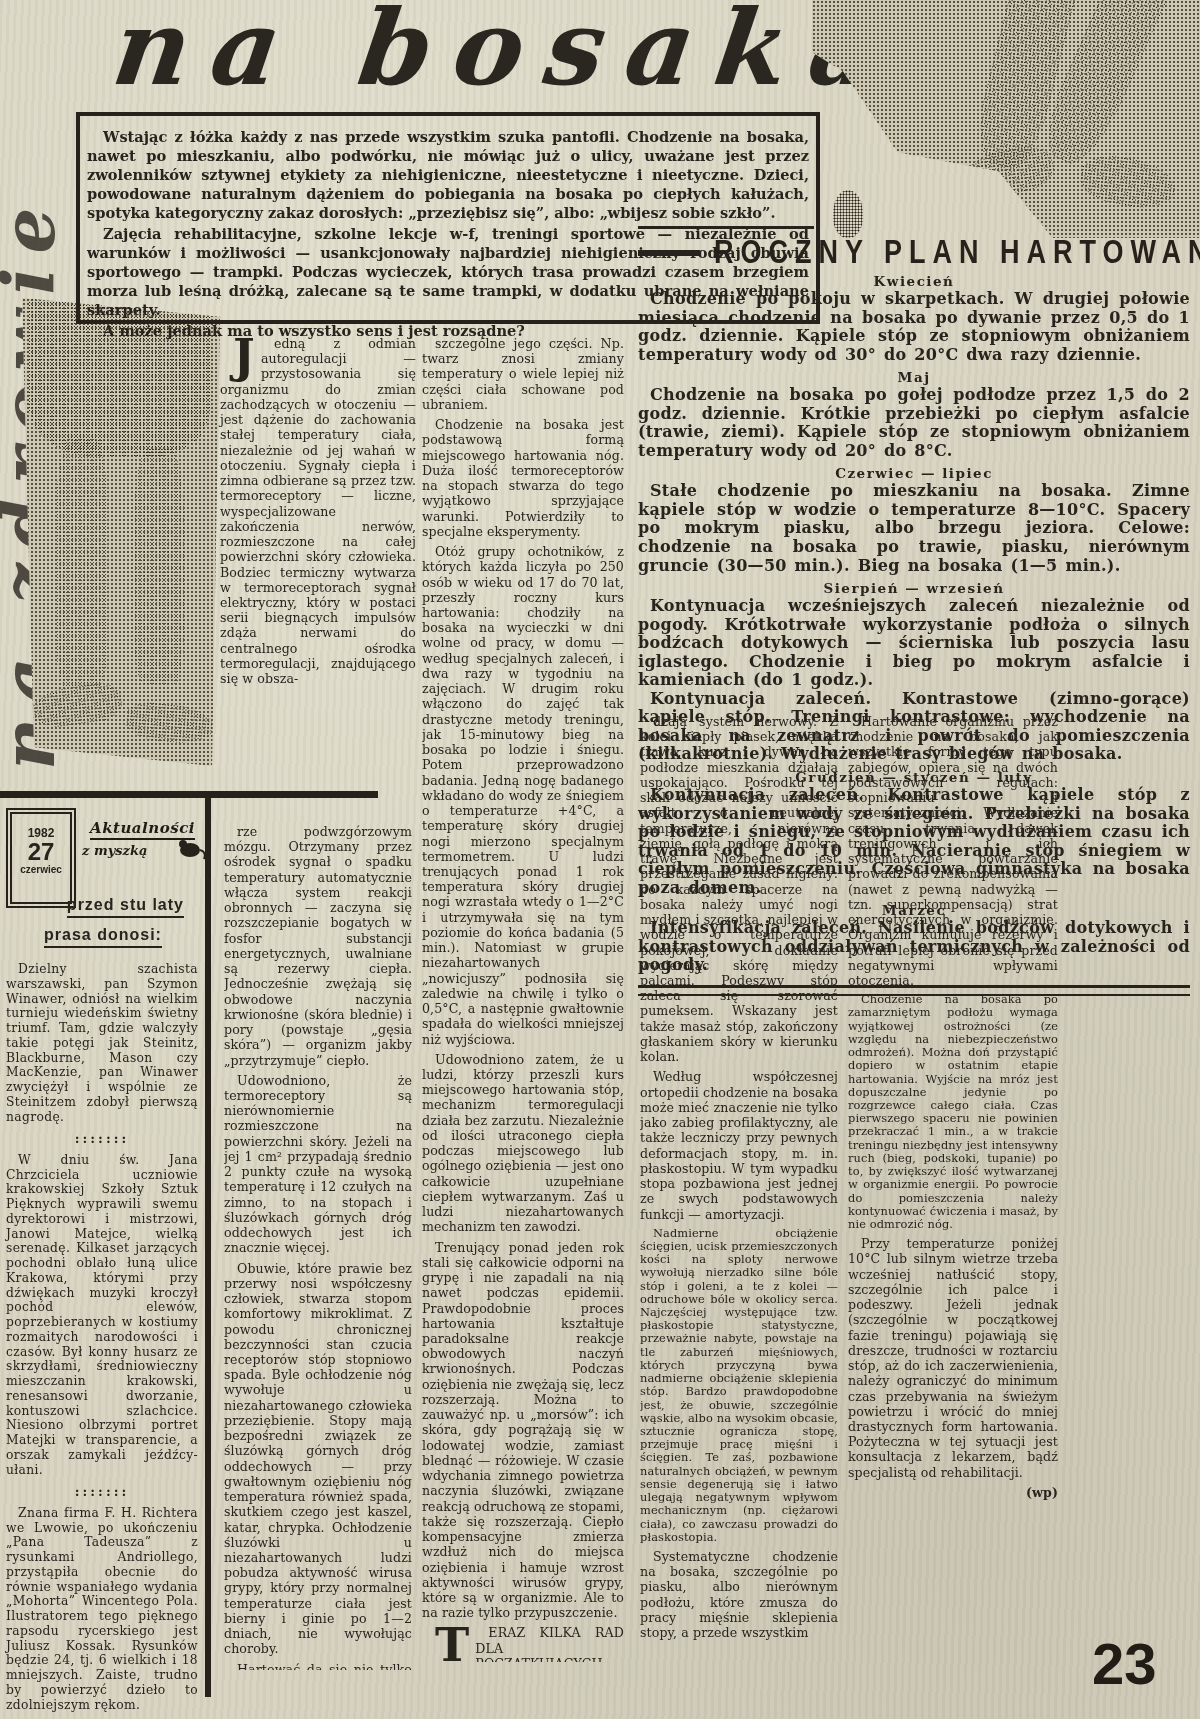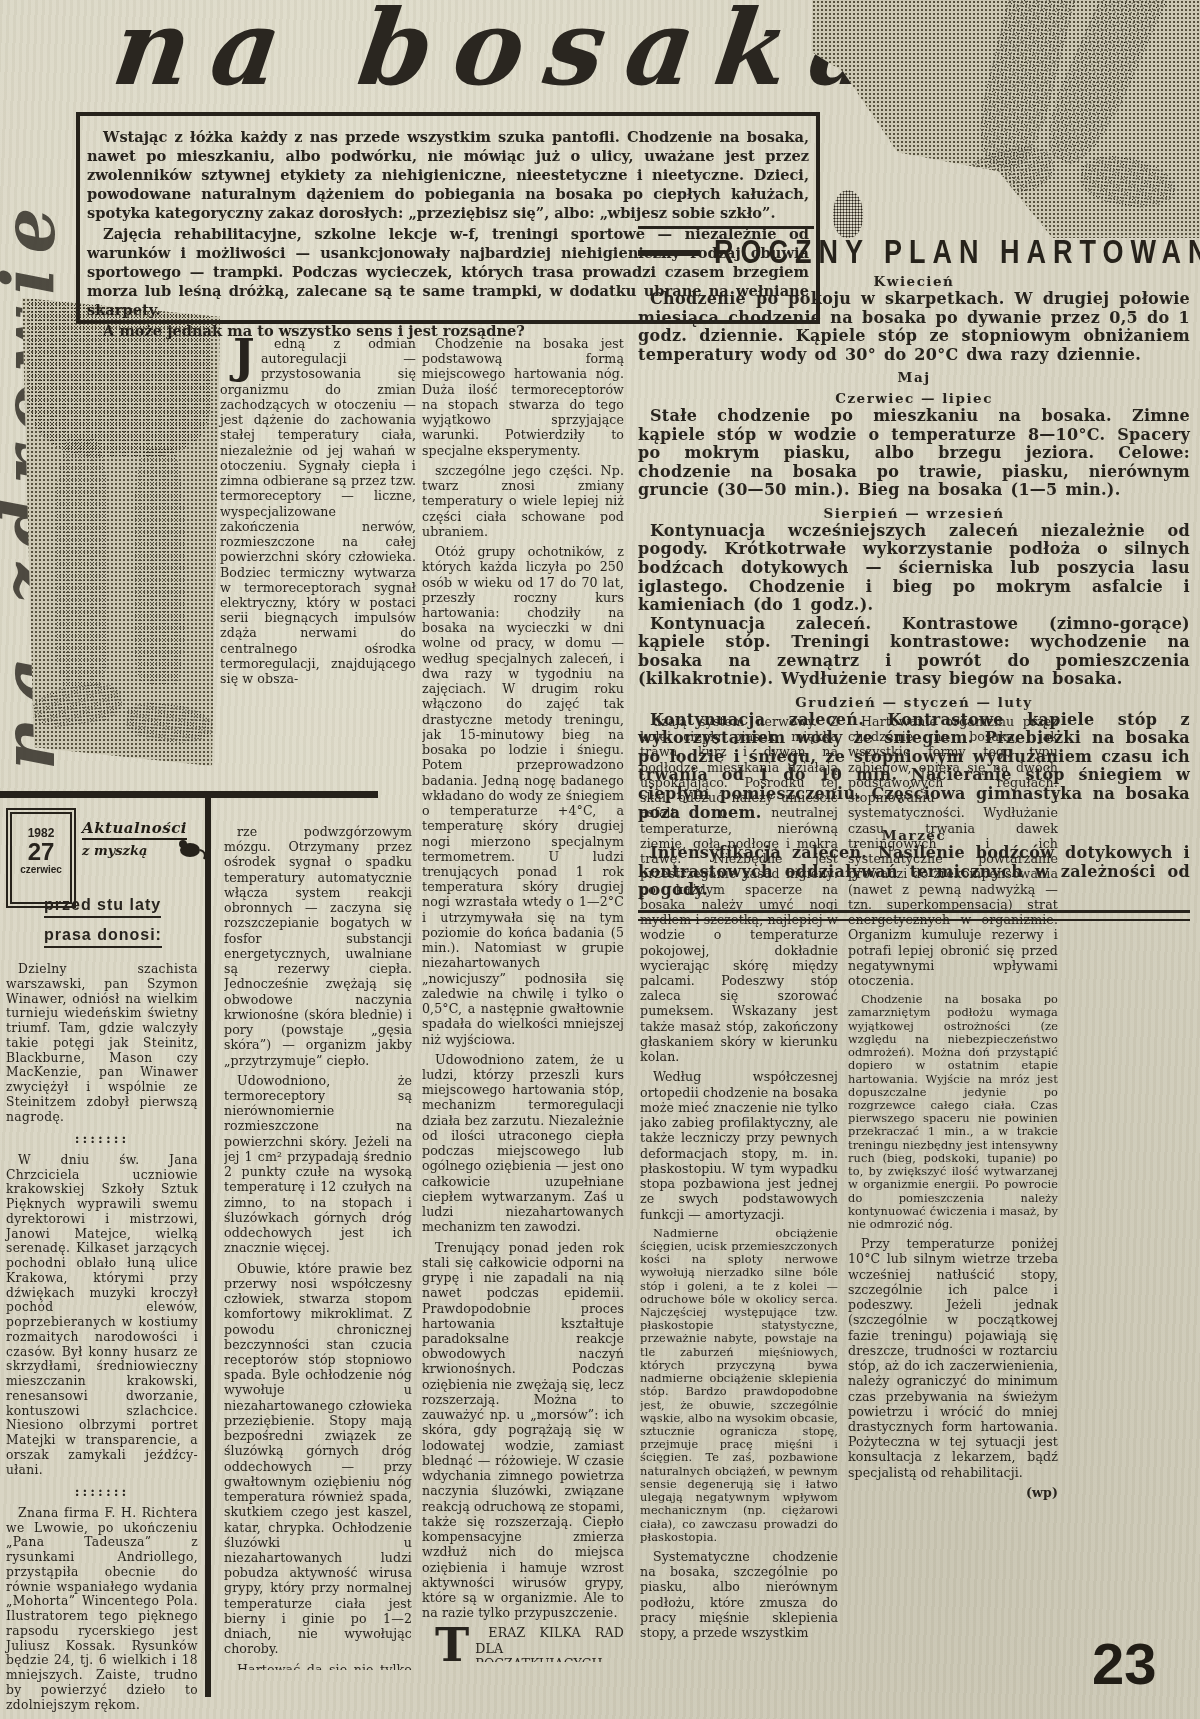--- a/index.html
+++ b/index.html
@@ -97,27 +97,27 @@
   
   .datebox{
     position:absolute;left:10px;top:812px;width:58px;height:88px;
     border:2px solid #26221b;outline:2px solid #26221b;outline-offset:2px;
     text-align:center;font-family:"Liberation Sans",sans-serif;font-weight:bold;
   }
   .datebox .y{font-size:12px;margin-top:12px;}
   .datebox .d{font-size:24px;line-height:1;}
   .datebox .m{font-size:10px;}
   .logo{position:absolute;left:82px;top:818px;width:120px;font-style:italic;font-weight:bold;color:#201c15;}
-  .logo .l1{font-size:15px;letter-spacing:.5px;border-bottom:2px solid #201c15;display:inline-block;padding-bottom:1px;}
+  .logo .l1{font-size:15px;letter-spacing:.5px;border-bottom:2px solid #201c15;display:inline-block;padding-bottom:1px;margin-left:8px;}
   .logo .l2{font-size:13px;margin-top:2px;display:inline-block;}
   .logo svg{position:absolute;right:-6px;top:18px;}
   .sb-heading{position:absolute;left:44px;width:140px;text-align:left;font-weight:bold;
     font-family:"Liberation Sans",sans-serif;font-size:16px;letter-spacing:1px;}
   .sb-heading span{border-bottom:2px solid #26221b;display:inline-block;padding-bottom:2px;}
-  .sb-h1{top:896px;}
+  .sb-h1{top:896px;text-align:right;}
   .sb-h2{top:926px;}
   .sidebar-items{position:absolute;left:6px;top:962px;width:192px;
     font-size:12.3px;line-height:1.2;text-align:justify;letter-spacing:.35px;}
   .sidebar-items p{margin:0;text-indent:12px;}
   .sb-div{ text-align:center;font-weight:bold;letter-spacing:3px;margin:7px 0 6px;font-size:13px;}
   
   .pagenum{position:absolute;left:1092px;top:1630px;font-family:"Liberation Sans",sans-serif;
     font-weight:bold;font-size:58px;color:#211d16;}
 </style>
 </head>
@@ -152,39 +152,40 @@
   <section class="plan">
     <div class="plan-toprule"></div>
     <div class="plan-head">
       <span class="dash"></span>
       <h2>ROCZNY PLAN HARTOWANIA</h2>
 
     </div>
     <h3>Kwiecień</h3>
     <p>Chodzenie po pokoju w skarpetkach. W drugiej połowie miesiąca chodzenie na bosaka po dywanie przez 0,5 do 1 godz. dziennie. Kąpiele stóp ze stopniowym obniżaniem temperatury wody od 30° do 20°C dwa razy dziennie.</p>
     <h3>Maj</h3>
+    <p>Chodzenie na bosaka po gołej podłodze przez 1,5 do 2 godz. dziennie. Krótkie przebieżki po ciepłym asfalcie (trawie, ziemi). Kąpiele stóp ze stopniowym obniżaniem temperatury wody od 20° do 8°C.</p>
     <h3>Czerwiec — lipiec</h3>
     <p>Stałe chodzenie po mieszkaniu na bosaka. Zimne kąpiele stóp w wodzie o temperaturze 8—10°C. Spacery po mokrym piasku, albo brzegu jeziora. Celowe: chodzenie na bosaka po trawie, piasku, nierównym gruncie (30—50 min.). Bieg na bosaka (1—5 min.).</p>
     <h3>Sierpień — wrzesień</h3>
     <p>Kontynuacja wcześniejszych zaleceń niezależnie od pogody. Krótkotrwałe wykorzystanie podłoża o silnych bodźcach dotykowych — ścierniska lub poszycia lasu iglastego. Chodzenie i bieg po mokrym asfalcie i kamieniach (do 1 godz.).</p>
     <p>Kontynuacja zaleceń. Kontrastowe (zimno-gorące) kąpiele stóp. Treningi kontrastowe: wychodzenie na bosaka na zewnątrz i powrót do pomieszczenia (kilkakrotnie). Wydłużenie trasy biegów na bosaka.</p>
     <h3>Grudzień — styczeń — luty</h3>
     <p>Kontynuacja zaleceń. Kontrastowe kąpiele stóp z wykorzystaniem wody ze śniegiem. Przebieżki na bosaka po lodzie i śniegu, ze stopniowym wydłużaniem czasu ich trwania od 1 do 10 min. Nacieranie stóp śniegiem w ciepłym pomieszczeniu. Częściowa gimnastyka na bosaka poza domem.</p>
     <h3>Marzec</h3>
     <p>Intensyfikacja zaleceń. Nasilenie bodźców dotykowych i kontrastowych oddziaływań termicznych w zależności od pogody.</p>
     <div class="plan-endrule"></div>
   </section>
 
   <div class="col colA-top">
     <p class="dropcap">Jedną z odmian autoregulacji — przystosowania się organizmu do zmian zachodzących w otoczeniu — jest dążenie do zachowania stałej temperatury ciała, niezależnie od jej wahań w otoczeniu. Sygnały ciepła i zimna odbierane są przez tzw. termoreceptory — liczne, wyspecjalizowane zakończenia nerwów, rozmieszczone na całej powierzchni skóry człowieka. Bodziec termiczny wytwarza w termoreceptorach sygnał elektryczny, który w postaci serii biegnących impulsów zdąża nerwami do centralnego ośrodka termoregulacji, znajdującego się w obsza-</p>
   </div>
 
   <div class="col colB">
+    <p>szczególne jego części. Np. twarz znosi zmiany temperatury o wiele lepiej niż części ciała schowane pod ubraniem.</p>
     <p>Chodzenie na bosaka jest podstawową formą miejscowego hartowania nóg. Duża ilość termoreceptorów na stopach stwarza do tego wyjątkowo sprzyjające warunki. Potwierdziły to specjalne eksperymenty.</p>
-    <p>szczególne jego części. Np. twarz znosi zmiany temperatury o wiele lepiej niż części ciała schowane pod ubraniem.</p>
     <p>Otóż grupy ochotników, z których każda liczyła po 250 osób w wieku od 17 do 70 lat, przeszły roczny kurs hartowania: chodziły na bosaka na wycieczki w dni wolne od pracy, w domu — według specjalnych zaleceń, i dwa razy w tygodniu na zajęciach. W drugim roku włączono do zajęć tak drastyczne metody treningu, jak 15-minutowy bieg na bosaka po lodzie i śniegu. Potem przeprowadzono badania. Jedną nogę badanego wkładano do wody ze śniegiem o temperaturze +4°C, a temperaturę skóry drugiej nogi mierzono specjalnym termometrem. U ludzi trenujących ponad 1 rok temperatura skóry drugiej nogi wzrastała wtedy o 1—2°C i utrzymywała się na tym poziomie do końca badania (5 min.). Natomiast w grupie niezahartowanych „nowicjuszy” podnosiła się zaledwie na chwilę i tylko o 0,5°C, a następnie gwałtownie spadała do wielkości mniejszej niż wyjściowa.</p>
     <p>Udowodniono zatem, że u ludzi, którzy przeszli kurs miejscowego hartowania stóp, mechanizm termoregulacji działa bez zarzutu. Niezależnie od ilości utraconego ciepła podczas miejscowego lub ogólnego oziębienia — jest ono całkowicie uzupełniane ciepłem wytwarzanym. Zaś u ludzi niezahartowanych mechanizm ten zawodzi.</p>
     <p>Trenujący ponad jeden rok stali się całkowicie odporni na grypę i nie zapadali na nią nawet podczas epidemii. Prawdopodobnie proces hartowania kształtuje paradoksalne reakcje obwodowych naczyń krwionośnych. Podczas oziębienia nie zwężają się, lecz rozszerzają. Można to zauważyć np. u „morsów”: ich skóra, gdy pogrążają się w lodowatej wodzie, zamiast blednąć — różowieje. W czasie wdychania zimnego powietrza naczynia śluzówki, związane reakcją odruchową ze stopami, także się rozszerzają. Ciepło kompensacyjne zmierza wzdłuż nich do miejsca oziębienia i hamuje wzrost aktywności wirusów grypy, które są w organizmie. Ale to na razie tylko przypuszczenie.</p>
     <p class="dropcap">TERAZ KILKA RAD DLA POCZĄTKUJĄCYCH. Wybierając grunt do chodzenia na bosaka należy pamiętać o tym, że np. gorący piasek czy asfalt, śnieg czy lód, ostre kamienie, szyszki, żużel, intensywnością wrażeń dotykowych mocno pobu-</p>
   </div>
 
   <div class="col colA-bottom">
     <p>rze podwzgórzowym mózgu. Otrzymany przez ośrodek sygnał o spadku temperatury automatycznie włącza system reakcji obronnych — zaczyna się rozszczepianie bogatych w fosfor substancji energetycznych, uwalniane są rezerwy ciepła. Jednocześnie zwężają się obwodowe naczynia krwionośne (skóra blednie) i pory (powstaje „gęsia skóra”) — organizm jakby „przytrzymuje” ciepło.</p>
     <p>Udowodniono, że termoreceptory są nierównomiernie rozmieszczone na powierzchni skóry. Jeżeli na jej 1 cm² przypadają średnio 2 punkty czułe na wysoką temperaturę i 12 czułych na zimno, to na stopach i śluzówkach górnych dróg oddechowych jest ich znacznie więcej.</p>
     <p>Obuwie, które prawie bez przerwy nosi współczesny człowiek, stwarza stopom komfortowy mikroklimat. Z powodu chronicznej bezczynności stan czucia receptorów stóp stopniowo spada. Byle ochłodzenie nóg wywołuje u niezahartowanego człowieka przeziębienie. Stopy mają bezpośredni związek ze śluzówką górnych dróg oddechowych — przy gwałtownym oziębieniu nóg temperatura również spada, skutkiem czego jest kaszel, katar, chrypka. Ochłodzenie śluzówki u niezahartowanych ludzi pobudza aktywność wirusa grypy, który przy normalnej temperaturze ciała jest bierny i ginie po 1—2 dniach, nie wywołując choroby.</p>

